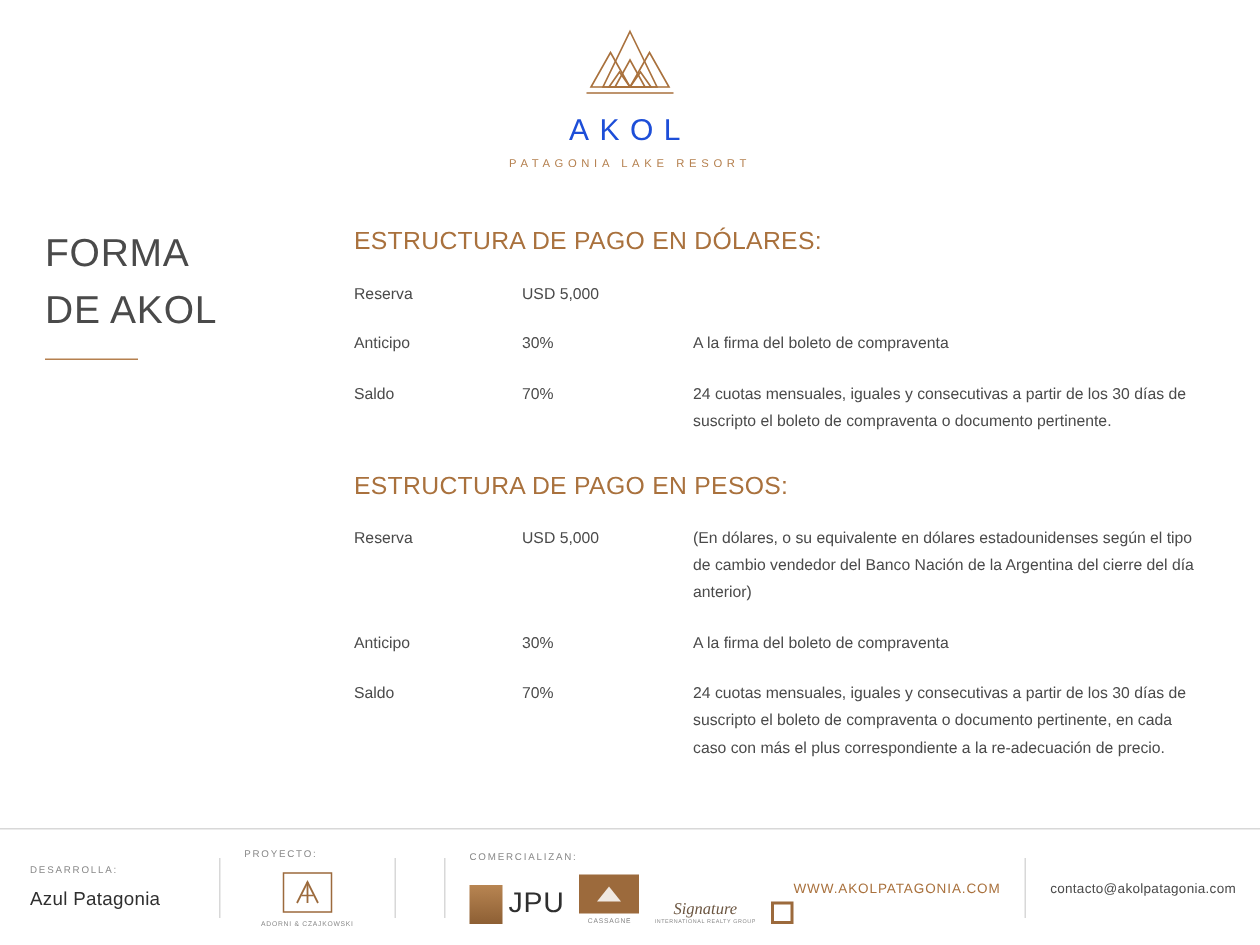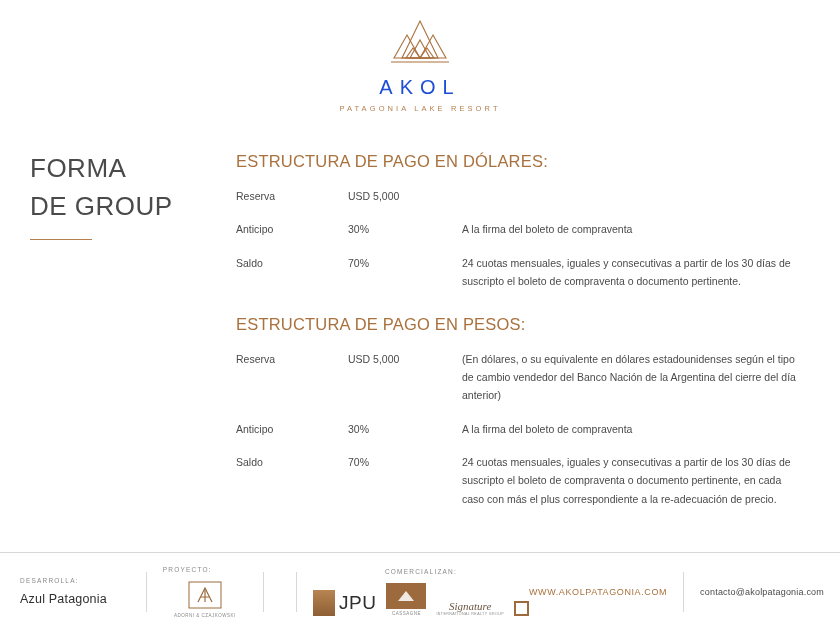--- a/index.html
+++ b/index.html
@@ -121,21 +121,21 @@
   .f-sep {
     width: 1px;
     height: 40px;
     background: #d8d8d8;
     margin: 0 16px;
   }
   .azul { font-size: 12.5px; color: #2f2f2f; letter-spacing: 0.2px; }
   .grp-azul { margin-left: 4px; width: 112px; }
   .grp-proy { width: 86px; }
   .grp-cons { width: 118px; }
-  .grp-com  { flex: 0 0 auto; text-align: center; }
+  .grp-com  { flex: 0 0 auto; }
 
   .logos-row { display: flex; align-items: flex-end; gap: 10px; }
   .mini-logo { display: flex; flex-direction: column; align-items: center; }
   .mini-cap { font-size: 4.5px; letter-spacing: .5px; color: #8a8a8a; margin-top: 2px; }
 
   .stieglitz { font-size: 16px; color: #2f2f2f; letter-spacing: .2px; }
   .jpu-wrap { display: flex; align-items: center; gap: 4px; }
   .jpu-mark {
     width: 22px; height: 26px;
     background: linear-gradient(180deg,#b88552 0%, #8d5f34 100%);
@@ -186,21 +186,21 @@
           <path d="M8 44 L66 44"></path>
         </g>
       </svg>
     </span>
     <div class="logo-name">AKOL</div>
     <div class="logo-sub">PATAGONIA LAKE RESORT</div>
   </div>
 
   <div class="left-title">
     <div class="line">FORMA</div>
-    <div class="line">DE GROUP</div>
+    <div class="line">DE AKOL</div>
     <div class="rule"></div>
   </div>
 
   <div class="content">
 
     <div class="section">
       <div class="section-title">ESTRUCTURA DE PAGO EN DÓLARES:</div>
 
       <div class="row">
         <div class="col-label">Reserva</div>

